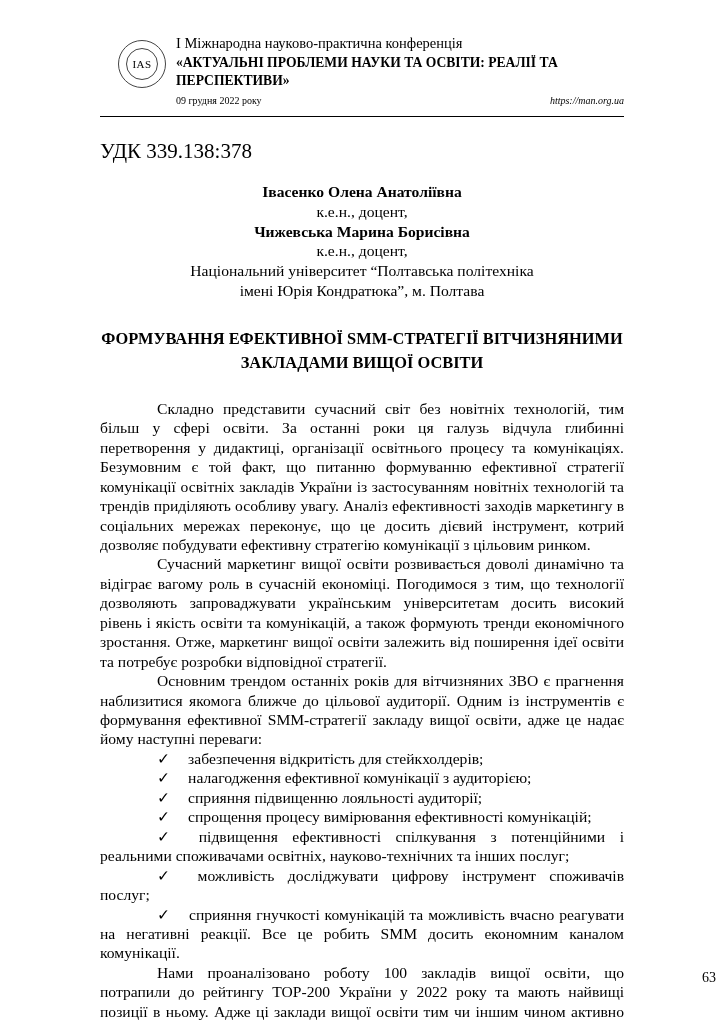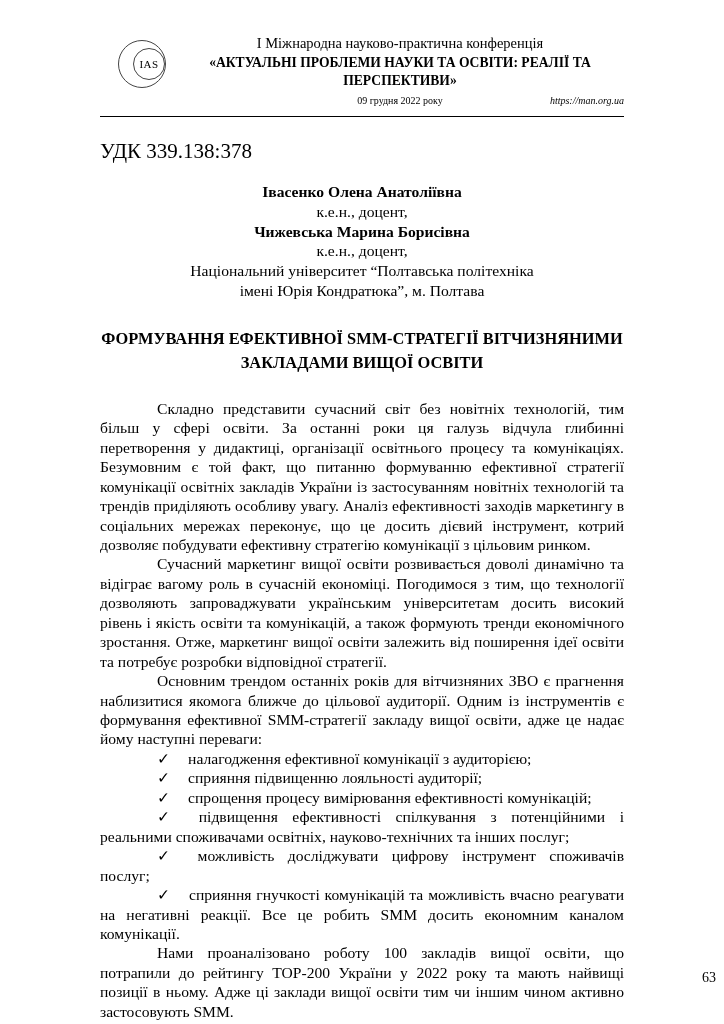--- a/index.html
+++ b/index.html
@@ -11,28 +11,28 @@
     color: #000;
   }
   .page { position: relative; width: 724px; height: 1024px; background: #fff; overflow: hidden; }
   .content { position: absolute; left: 100px; width: 524px; top: 34px; }
 
   
   .header { position: relative; }
   .logo {
     position: absolute; left: 18px; top: 6px;
     width: 48px; height: 48px; border: 1px solid #444; border-radius: 50%;
-    display: flex; align-items: center; justify-content: flex-end;
+    display: flex; align-items: center; justify-content: center;
   }
   .logo-inner {
     width: 32px; height: 32px; border: 1px solid #444; border-radius: 50%;
     display: flex; align-items: center; justify-content: center;
     font-size: 11px; letter-spacing: 0.5px;
   }
-  .header-lines { margin-left: 76px; text-align: center; }
+  .header-lines { margin-left: 76px; }
   .h-line1 { font-size: 14.5px; line-height: 18px; }
   .h-line2 { font-size: 13.6px; font-weight: bold; line-height: 18px; margin-top: 2px; }
   .h-line3 { position: relative; font-size: 10px; line-height: 18px; margin-top: 2px; }
   .h-url { position: absolute; right: 0; top: 0; font-style: italic; }
   .header-rule { border-top: 1.5px solid #000; margin-top: 6px; }
 
   
   .udk { font-size: 21px; margin-top: 22px; }
   .authors { text-align: center; font-size: 15.6px; line-height: 19.8px; margin-top: 18px; }
   .author-name { font-weight: bold; }
@@ -85,20 +85,21 @@
         <div>імені Юрія Кондратюка”, м. Полтава</div>
       </div>
 
       <h1 class="title">ФОРМУВАННЯ ЕФЕКТИВНОЇ SMM-СТРАТЕГІЇ ВІТЧИЗНЯНИМИ ЗАКЛАДАМИ ВИЩОЇ ОСВІТИ</h1>
 
       <div class="body-text">
         <p>Складно представити сучасний світ без новітніх технологій, тим більш у сфері освіти. За останні роки ця галузь відчула глибинні перетворення у дидактиці, організації освітнього процесу та комунікаціях. Безумовним є той факт, що питанню формуванню ефективної стратегії комунікації освітніх закладів України із застосуванням новітніх технологій та трендів приділяють особливу увагу. Аналіз ефективності заходів маркетингу в соціальних мережах переконує, що це досить дієвий інструмент, котрий дозволяє побудувати ефективну стратегію комунікації з цільовим ринком.</p>
         <p>Сучасний маркетинг вищої освіти розвивається доволі динамічно та відіграє вагому роль в сучасній економіці. Погодимося з тим, що технології дозволяють запроваджувати українським університетам досить високий рівень і якість освіти та комунікацій, а також формують тренди економічного зростання. Отже, маркетинг вищої освіти залежить від поширення ідеї освіти та потребує розробки відповідної стратегії.</p>
         <p>Основним трендом останніх років для вітчизняних ЗВО є прагнення наблизитися якомога ближче до цільової аудиторії. Одним із інструментів є формування ефективної SMM-стратегії закладу вищої освіти, адже це надає йому наступні переваги:</p>
 
+        <p class="bullet"><span class="check">✓</span><span>забезпечення відкритість для стейкхолдерів;</span></p>
         <p class="bullet"><span class="check">✓</span><span>налагодження ефективної комунікації з аудиторією;</span></p>
         <p class="bullet"><span class="check">✓</span><span>сприяння підвищенню лояльності аудиторії;</span></p>
         <p class="bullet"><span class="check">✓</span><span>спрощення процесу вимірювання ефективності комунікацій;</span></p>
         <p class="bullet"><span class="check">✓</span><span>підвищення ефективності спілкування з потенційними і реальними споживачами освітніх, науково-технічних та інших послуг;</span></p>
         <p class="bullet"><span class="check">✓</span><span>можливість досліджувати цифрову інструмент споживачів послуг;</span></p>
         <p class="bullet"><span class="check">✓</span><span>сприяння гнучкості комунікацій та можливість вчасно реагувати на негативні реакції. Все це робить SMM досить економним каналом комунікації.</span></p>
 
         <p>Нами проаналізовано роботу 100 закладів вищої освіти, що потрапили до рейтингу ТОР-200 України у 2022 року та мають найвищі позиції в ньому. Адже ці заклади вищої освіти тим чи іншим чином активно застосовують SMM.</p>
       </div>
     </main>

